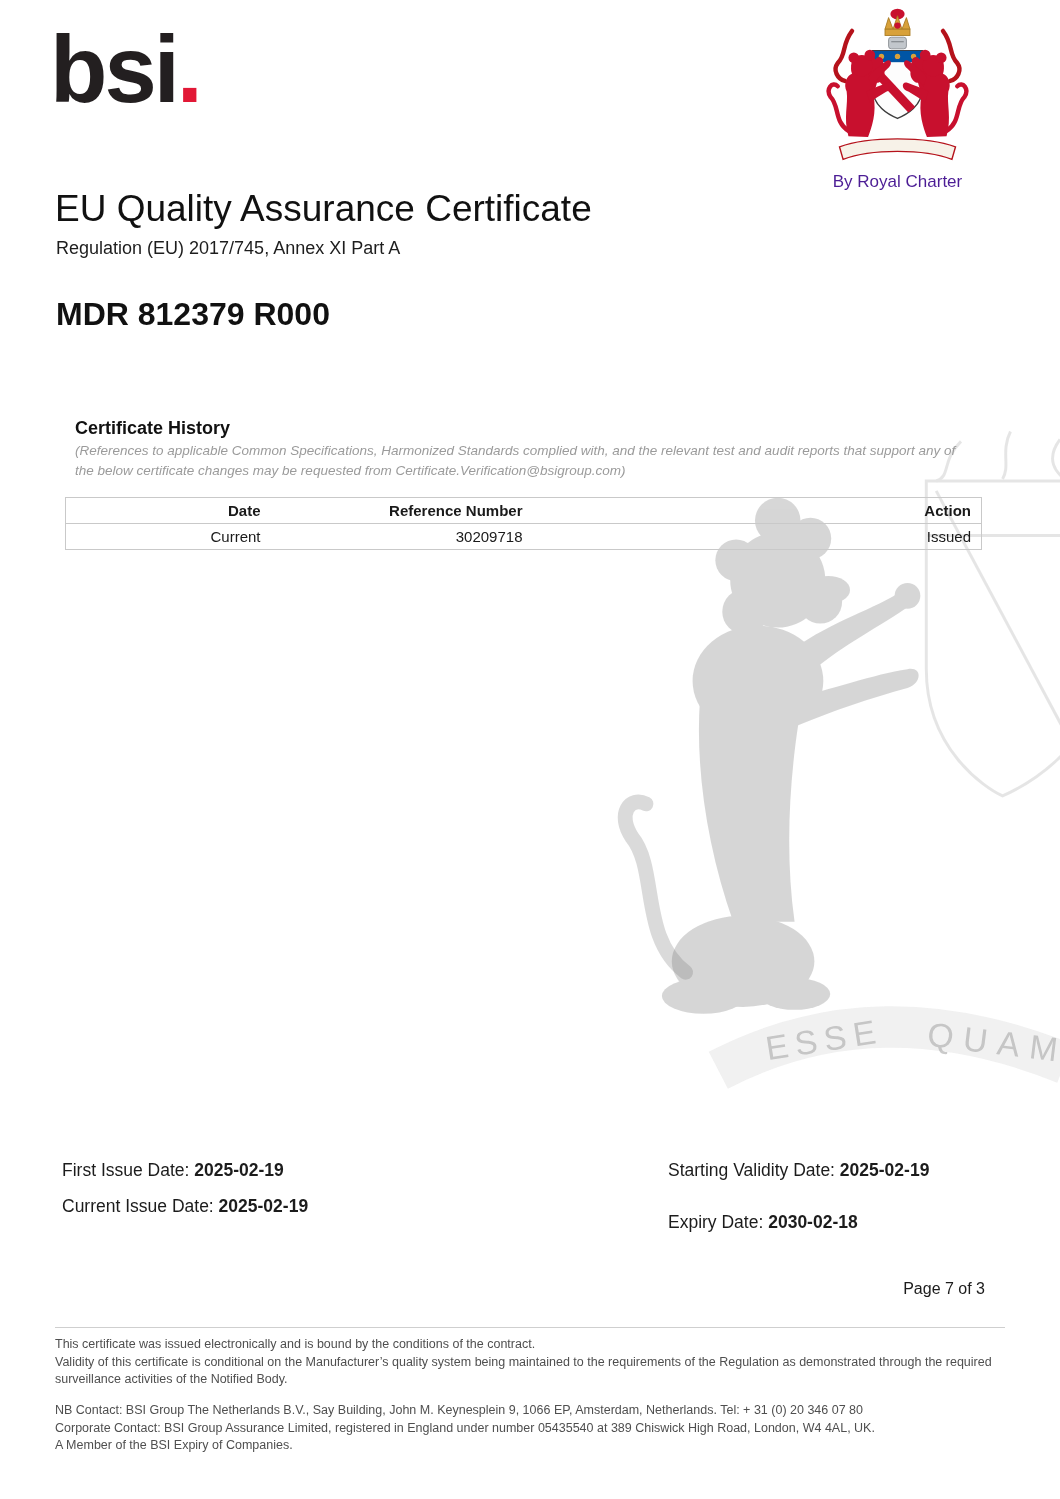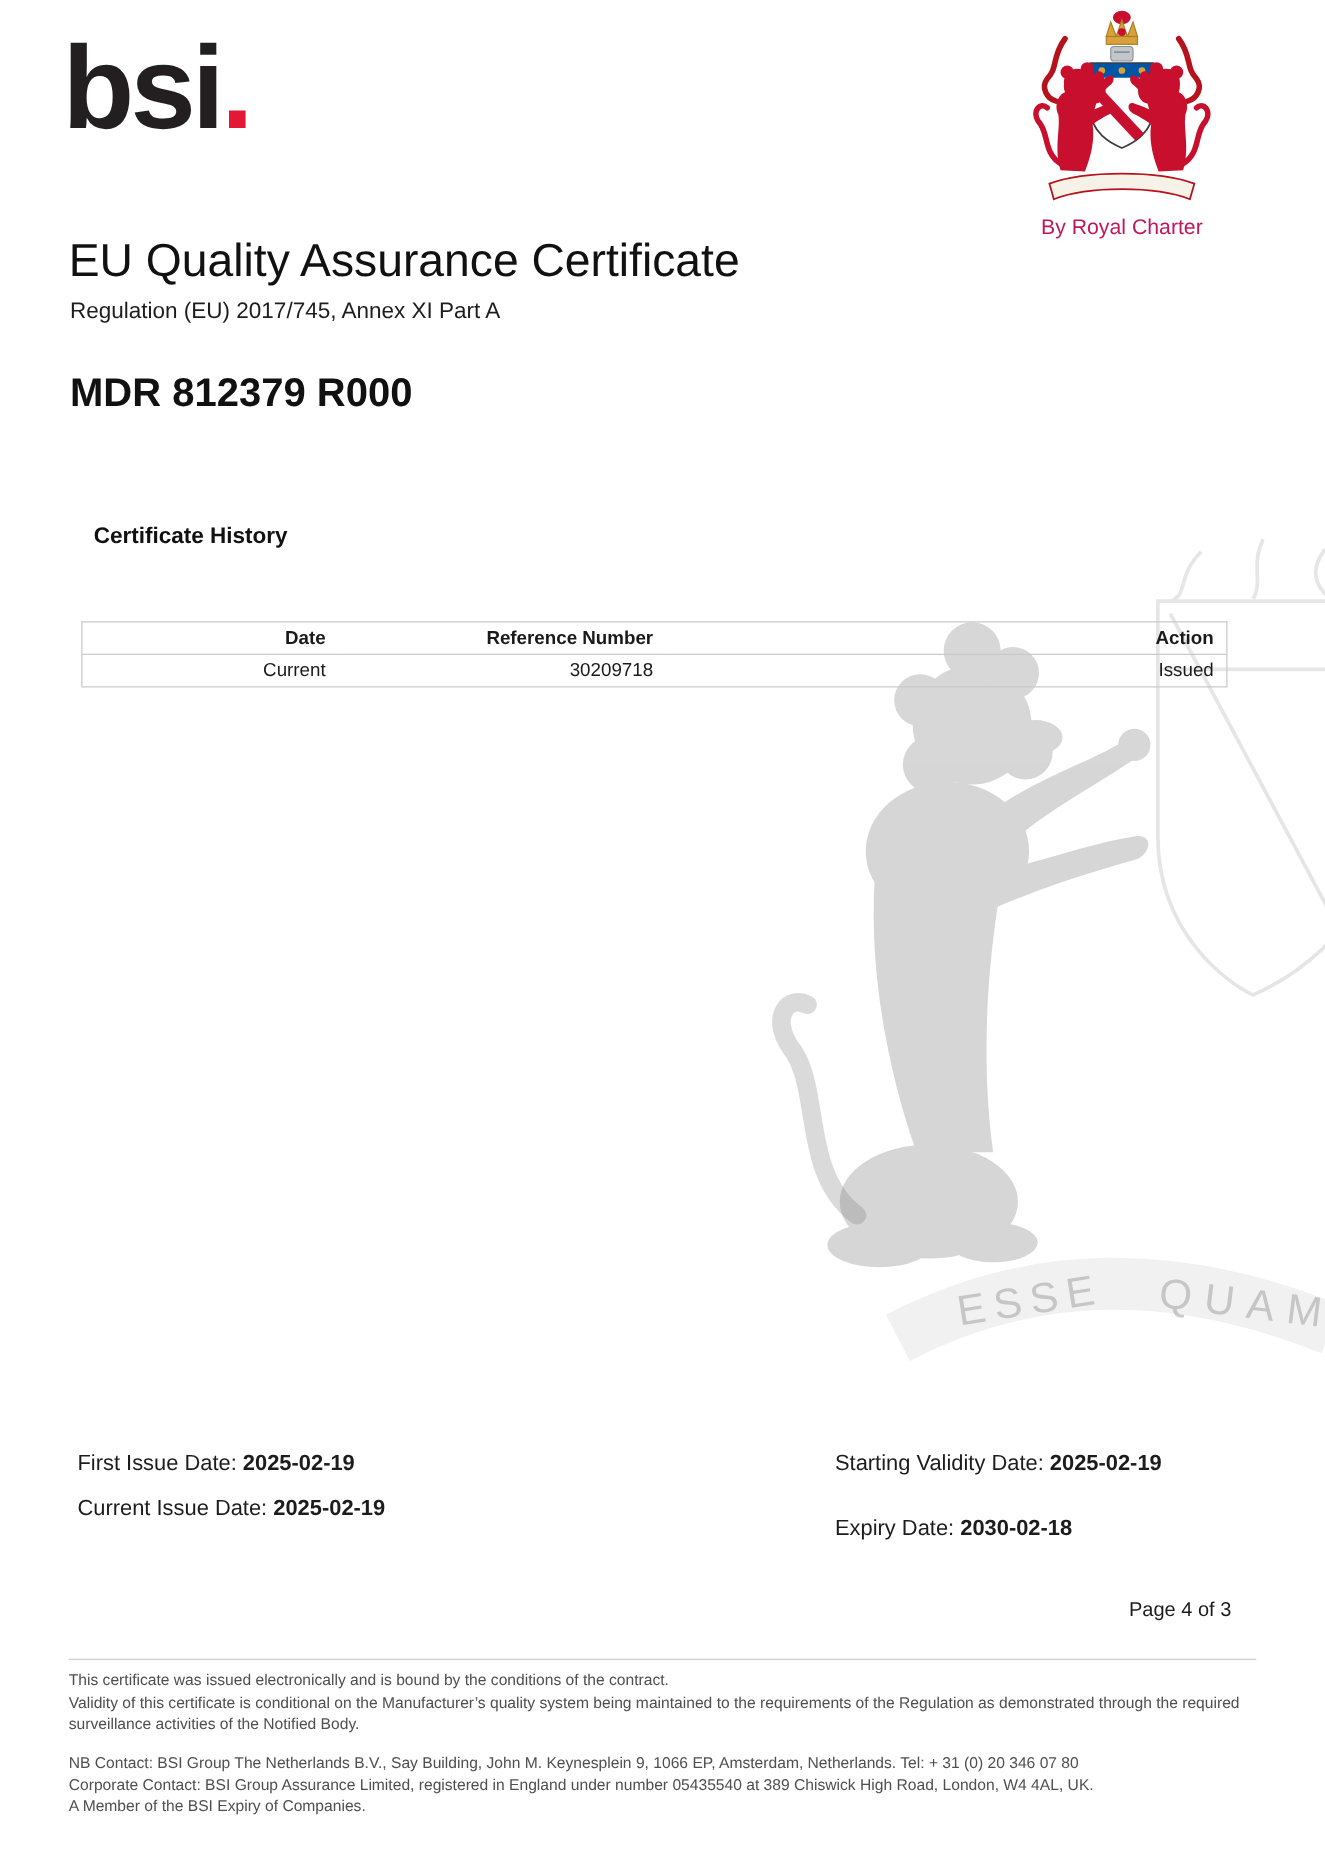--- a/index.html
+++ b/index.html
@@ -12,21 +12,21 @@
 
   
   .logo { position:absolute; left:50px; top:18px; font-size:94px; font-weight:700;
           color:#231f20; letter-spacing:-3px; line-height:1.1; }
   .logo .dot { color:#e21836; }
 
   
   .crest { position:absolute; left:815px; top:6px; width:165px; height:165px; }
   .crest svg { width:100%; height:100%; }
   .crest-caption { position:absolute; left:810px; top:172px; width:175px;
-                   text-align:center; font-size:17px; color:#be185d; }
+                   text-align:center; font-size:17px; color:#4c1d95; }
 
   
   .title { position:absolute; left:55px; top:188px; font-size:37px; font-weight:400; color:#111; }
   .subtitle { position:absolute; left:56px; top:238px; font-size:18px; color:#1d1d1d; }
   .cert-number { position:absolute; left:56px; top:296px; font-size:32px; font-weight:700; color:#111; }
 
   
   .history-heading { position:absolute; left:75px; top:418px; font-size:18px; font-weight:700; color:#111; }
   .history-note { position:absolute; left:75px; top:441px; width:895px; font-size:13.5px;
                   font-style:italic; color:#9b9b9b; line-height:1.45; }
@@ -159,20 +159,21 @@
       <path d="M20 158 C52 146 118 146 150 158 L146 172 C115 160 55 160 24 172 Z" fill="#f7f2e8" stroke="#b5121b" stroke-width="1.6"></path>
     </svg>
   </div>
   <div class="crest-caption">By Royal Charter</div>
 
   <h1 class="title">EU Quality Assurance Certificate</h1>
   <div class="subtitle">Regulation (EU) 2017/745, Annex XI Part A</div>
   <div class="cert-number">MDR 812379 R000</div>
 
   <div class="history-heading">Certificate History</div>
+  <div class="history-note">(References to applicable Common Specifications, Harmonized Standards complied with, and the relevant test and audit reports that support any of the below certificate changes may be requested from Certificate.Verification@bsigroup.com)</div>
 
   <table class="history-table">
     <thead>
       <tr>
         <th class="col-date">Date</th>
         <th class="col-ref">Reference Number</th>
         <th>Action</th>
       </tr>
     </thead>
     <tbody>
@@ -183,21 +184,21 @@
       </tr>
     </tbody>
   </table>
 
   <div class="date-row d1"><span>First Issue Date:</span>&nbsp;<b>2025-02-19</b></div>
   <div class="date-row d2"><span>Current Issue Date:</span>&nbsp;<b>2025-02-19</b></div>
   <div class="date-row d3"><span>Starting Validity Date:</span>&nbsp;<b>2025-02-19</b></div>
   <div class="date-row d4"><span>Expiry Date:</span>&nbsp;<b>2030-02-18</b></div>
 
 
-  <div class="pagination">Page 4 of 3</div>
+  <div class="pagination">Page 7 of 3</div>
 
   <div class="footer-divider"></div>
 
   <div class="footer footer-block1">
     <p>This certificate was issued electronically and is bound by the conditions of the contract.</p>
     <p>Validity of this certificate is conditional on the Manufacturer’s quality system being maintained to the requirements of the Regulation as demonstrated through the required surveillance activities of the Notified Body.</p>
   </div>
 
   <div class="footer footer-block2">
     <p>NB Contact: BSI Group The Netherlands B.V., Say Building, John M. Keynesplein 9, 1066 EP, Amsterdam, Netherlands. Tel: + 31 (0) 20 346 07 80</p>

